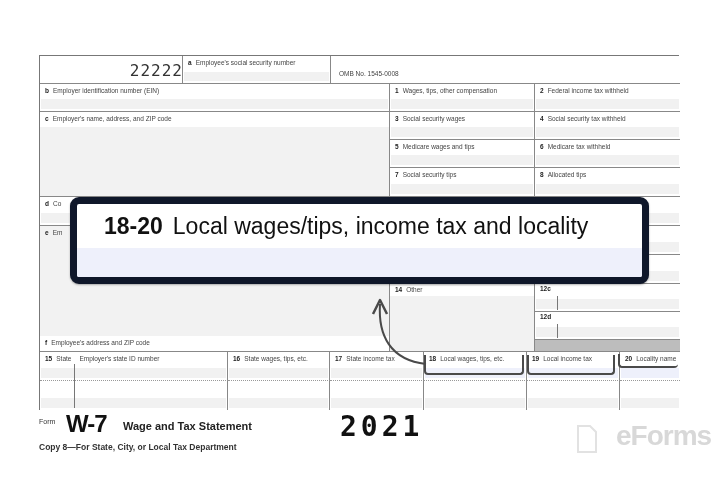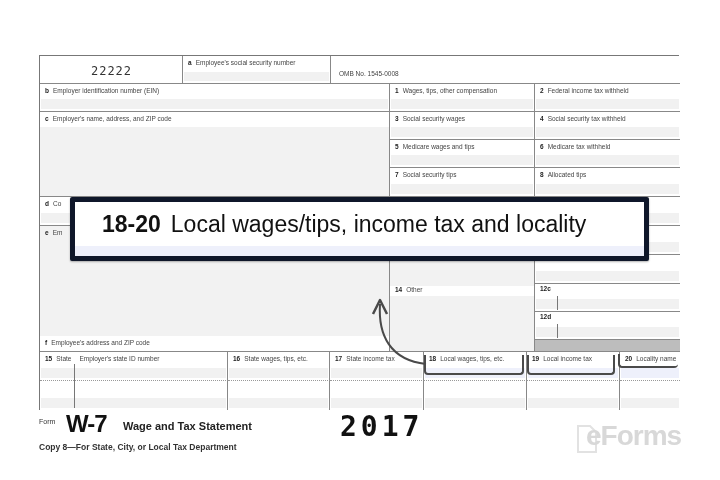--- a/index.html
+++ b/index.html
@@ -5,32 +5,32 @@
   html,body{margin:0;padding:0;background:#ffffff;}
   body{width:720px;height:480px;position:relative;overflow:hidden;font-family:"Liberation Sans",sans-serif;color:#333;}
   .abs{position:absolute;}
   .form{position:absolute;left:39px;top:55px;width:640px;height:355px;border:1px solid #777;box-sizing:border-box;background:#fff;}
   .cell{position:absolute;box-sizing:border-box;border-right:1px solid #888;border-bottom:1px solid #888;background:#fff;}
   .cell .lbl{position:absolute;left:5px;top:3px;font-size:6.5px;color:#444;white-space:nowrap;}
   .cell .lbl b{color:#222;margin-right:4px;font-weight:bold;}
   .cell .fill{position:absolute;left:1px;right:1px;bottom:2px;height:10px;background:#f1f1f1;}
   .shade{background:#f2f2f2;}
   .grey{background:#bdbdbd;}
-  .ctrl{position:absolute;left:0;top:0;width:143px;height:28px;font-family:"DejaVu Sans Mono",monospace;font-size:12px;letter-spacing:1px;text-align:center;line-height:30px;color:#333;}
-  .callout{position:absolute;left:70px;top:197px;width:579px;height:64px;box-sizing:border-box;border:5px solid #0f172a;border-radius:2px;background:#fff;overflow:hidden;box-shadow:0 1px 2px rgba(0,0,0,.3);}
+  .ctrl{position:absolute;left:0;top:0;width:143px;height:28px;font-family:"DejaVu Sans Mono",monospace;font-size:16px;letter-spacing:1px;text-align:right;line-height:30px;color:#333;}
+  .callout{position:absolute;left:70px;top:197px;width:579px;height:87px;box-sizing:border-box;border:7px solid #0f172a;border-radius:9px;background:#fff;overflow:hidden;box-shadow:0 1px 2px rgba(0,0,0,.3);}
   .callout .band{position:absolute;left:0;right:0;top:44px;bottom:0;background:#eef0fb;}
   .callout .title{position:absolute;left:27px;top:9px;font-size:23px;color:#111;white-space:nowrap;}
   .callout .title .num{font-weight:bold;margin-right:10px;}
   .hl{position:absolute;box-sizing:border-box;border:2px solid #4a4a4a;border-top:none;border-radius:0 0 4px 4px;height:20px;}
   .footer-form{position:absolute;left:39px;top:418px;font-size:7px;color:#333;}
   .w2{position:absolute;left:66px;top:410px;font-size:24px;font-weight:bold;color:#111;letter-spacing:-1px;}
   .wts{position:absolute;left:123px;top:420px;font-size:11px;font-weight:bold;color:#222;}
   .copy{position:absolute;left:39px;top:442px;font-size:8.5px;font-weight:bold;color:#333;}
   .year{position:absolute;left:340px;top:410px;font-family:"DejaVu Sans Mono",monospace;font-size:28px;letter-spacing:4px;color:#111;font-weight:bold;}
-  .eforms{position:absolute;left:578px;top:420px;font-size:28px;font-weight:bold;color:#d8d8d8;letter-spacing:-1px;padding-left:8px;}
+  .eforms{position:absolute;left:608px;top:420px;font-size:28px;font-weight:bold;color:#d8d8d8;letter-spacing:-1px;padding-left:8px;}
   .tick{position:absolute;width:1px;background:#777;}
 </style>
 </head>
 <body>
 
 <div class="form">
 
   <div class="cell" style="left:0;top:0;width:143px;height:28px;">
     <div class="ctrl">22222</div>
   </div>
@@ -178,18 +178,18 @@
 <div class="callout">
   <div class="band"></div>
   <div class="title">
     <span class="num">18-20</span><span>Local wages/tips, income tax and locality</span>
   </div>
 </div>
 
 <div class="footer-form">Form</div>
 <div class="w2">W-7</div>
 <div class="wts">Wage and Tax Statement</div>
-<div class="year">2017</div>
+<div class="year">2021</div>
 <div class="copy">Copy 8—For State, City, or Local Tax Department</div>
 <svg class="abs" style="left:576px;top:424px;" width="22" height="30">
   <path d="M2 2 L14 2 L20 8 L20 28 L2 28 Z" fill="none" stroke="#e2e2e2" stroke-width="2"></path>
 </svg>
 <div class="eforms">eForms</div>
 
 </body></html>

